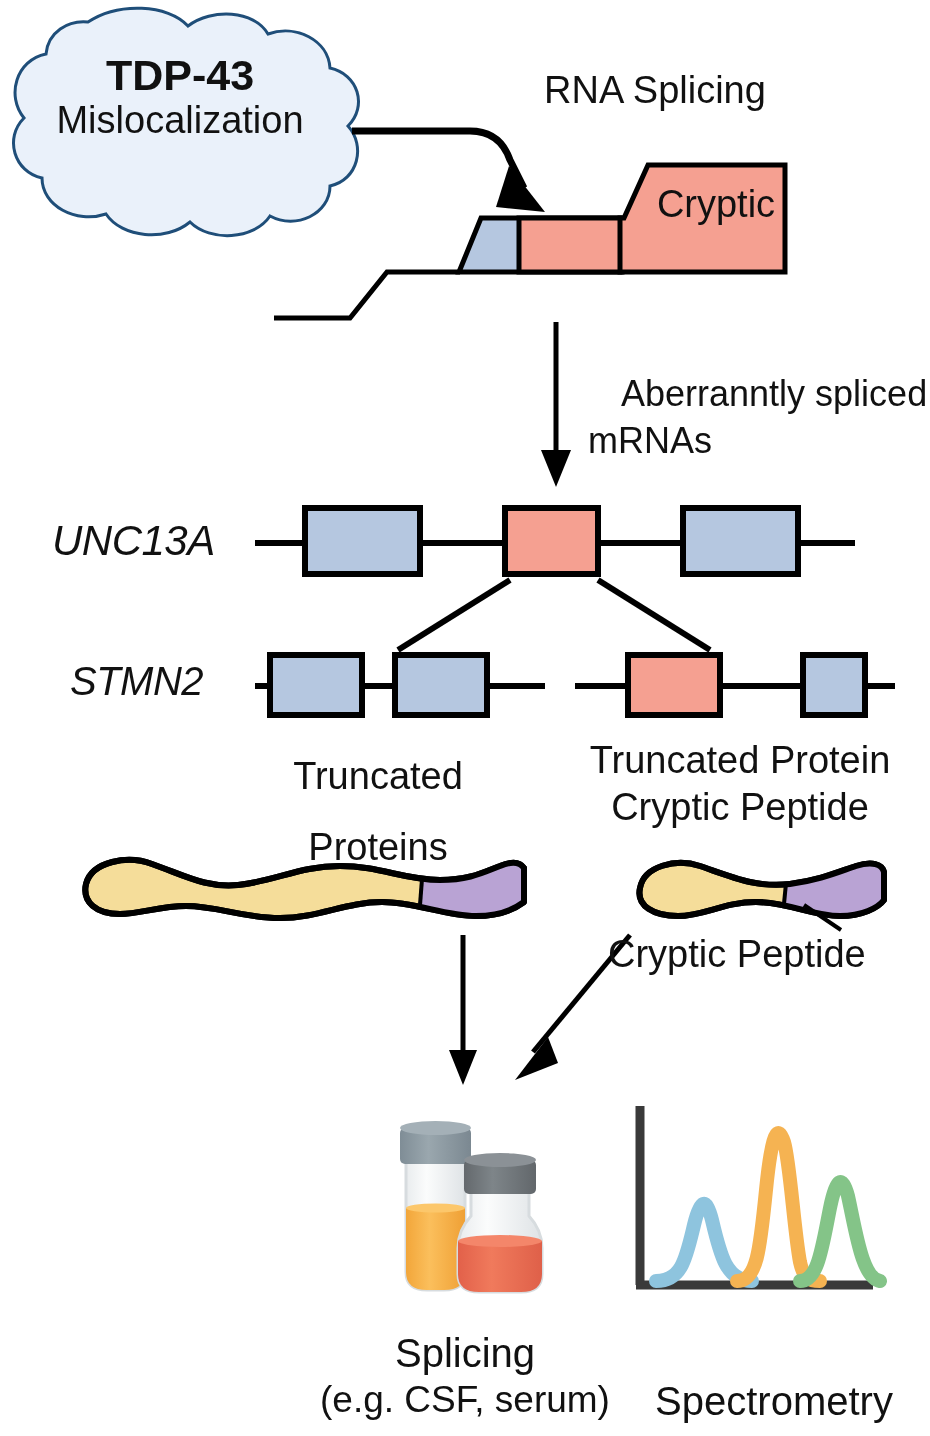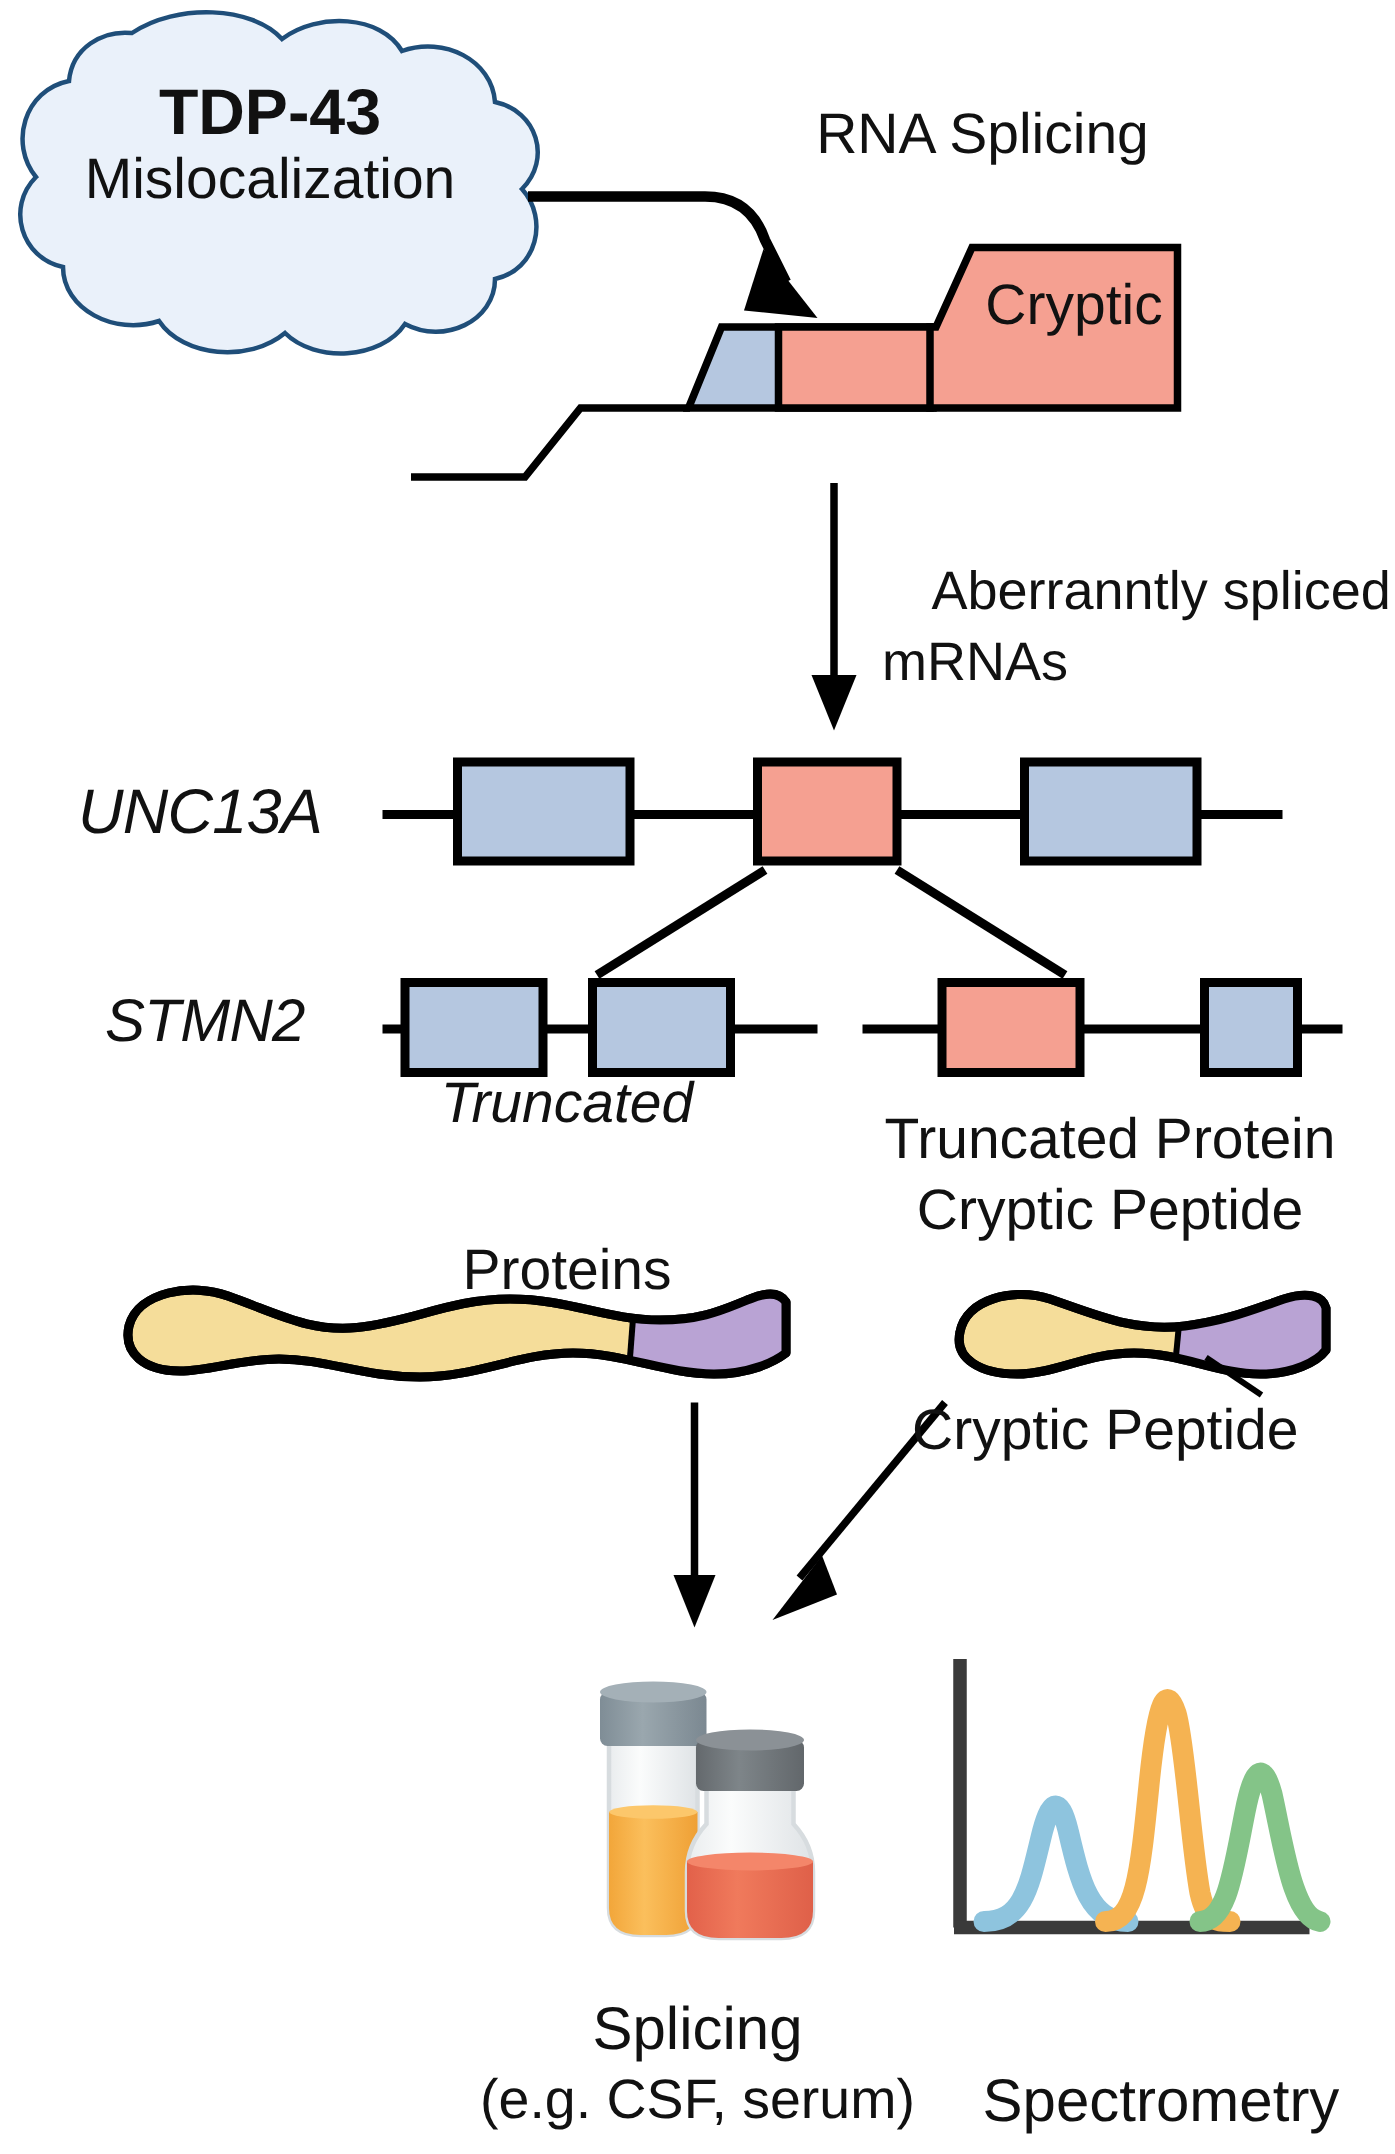--- a/index.html
+++ b/index.html
@@ -225,21 +225,21 @@
   <div class="lbl ctr" style="left:490px;top:70px;width:330px;font-size:38px;">RNA Splicing</div>
 
   <div class="lbl ctr" style="left:636px;top:184px;width:160px;font-size:38px;">Cryptic</div>
 
   <div class="lbl" style="left:588px;top:375px;font-size:36px;margin-left:33px;">Aberranntly spliced</div>
   <div class="lbl" style="left:588px;top:422px;font-size:36px;">mRNAs</div>
 
   <div class="lbl gene" style="left:52px;top:518px;font-size:42px;">UNC13A</div>
   <div class="lbl gene" style="left:70px;top:660px;font-size:40px;">STMN2</div>
 
-  <div class="lbl ctr" style="left:228px;top:716px;width:300px;font-size:38px;font-style:italic;">Truncated</div>
+  <div class="lbl ctr" style="left:228px;top:756px;width:300px;font-size:38px;">Truncated</div>
   <div class="lbl ctr" style="left:228px;top:787px;width:300px;font-size:38px;margin-top:40px;">Proteins</div>
 
   <div class="lbl ctr" style="left:570px;top:740px;width:340px;font-size:38px;">Truncated Protein</div>
   <div class="lbl ctr" style="left:570px;top:787px;width:340px;font-size:38px;">Cryptic Peptide</div>
 
   <div class="lbl" style="left:608px;top:934px;font-size:38px;">Cryptic Peptide</div>
 
   <div class="lbl ctr" style="left:310px;top:1332px;width:310px;font-size:40px;">Splicing</div>
   <div class="lbl ctr" style="left:282px;top:1380px;width:366px;font-size:37px;">(e.g. CSF, serum)</div>
 

